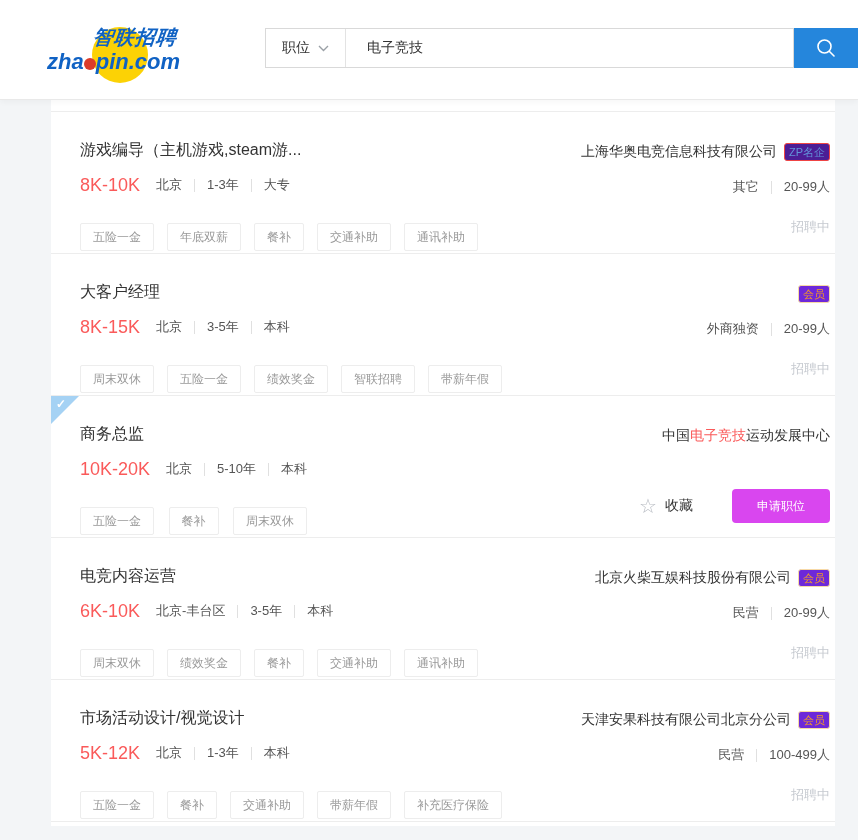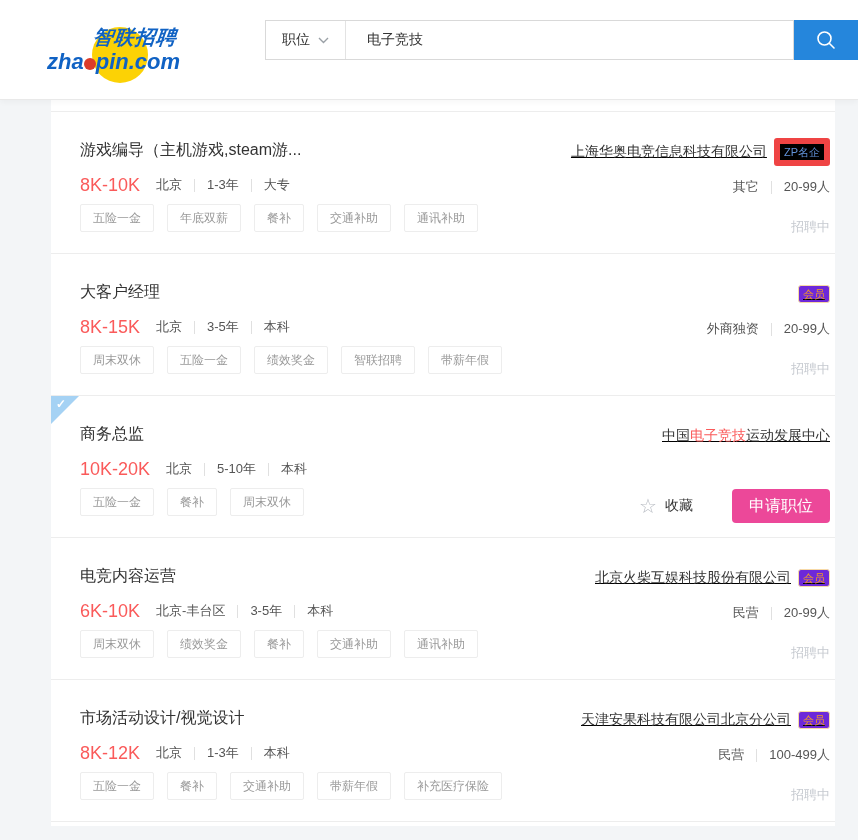--- a/index.html
+++ b/index.html
@@ -15,53 +15,53 @@
     position:relative; width:858px; height:100px; background:#fff;
     border-bottom:1px solid #e9e9e9;
     box-shadow:0 2px 6px rgba(0,0,0,.04);
     z-index:5;
   }
   .logo { position:absolute; left:45px; top:22px; width:160px; height:62px; }
   .logo-circle { position:absolute; left:47px; top:5px; width:56px; height:56px; background:#fcd205; border-radius:50%; }
   .logo-cn { position:absolute; left:48px; top:2px; font-size:20px; font-weight:bold; font-style:italic; color:#1062c4; letter-spacing:1px; transform:skewX(-6deg); white-space:nowrap; }
   .logo-en { position:absolute; left:2px; top:27px; font-size:22px; font-weight:bold; font-style:italic; color:#1062c4; white-space:nowrap; }
   .logo-dot { display:inline-block; width:12px; height:12px; background:#dc3c2a; border-radius:50%; transform:translateY(1px); }
-  .search-wrap { position:absolute; left:265px; top:28px; height:24px; display:flex;align-items:center; }
+  .search-wrap { position:absolute; left:265px; top:28px; height:24px; display:flex; }
   .search-box { width:529px; height:40px; border:1px solid #d9d9d9; background:#fff; display:flex; }
   .search-cat { width:80px; display:flex; align-items:center; justify-content:center; gap:8px; font-size:14px; color:#333; border-right:1px solid #e3e3e3; cursor:pointer; }
   .search-input { flex:1; border:none; outline:none; padding:0 21px; font-size:14px; color:#333; font-family:inherit; background:transparent; }
   .search-btn { width:64px; height:40px; background:#2586dc; border:none; display:flex; align-items:center; justify-content:center; cursor:pointer; }
   
   .content { margin-left:51px; width:784px; background:#fff; padding-top:11px; }
   .job-row {
     position:relative; border-top:1px solid #ededed; height:142px;
     padding:0 5px 0 29px; display:flex; justify-content:space-between;
   }
   .job-left { display:flex; flex-direction:column; }
   .job-title { margin-top:27px; font-size:16px; color:#333; line-height:22px; cursor:pointer; }
   .salary-line { margin-top:11px; display:flex; align-items:center; height:26px; }
   .salary { font-size:18px; color:#fa5a5a; margin-right:16px; }
   .meta { font-size:13px; color:#555; }
   .vdiv { width:1px; height:13px; background:#e0e0e0; margin:0 12px; }
-  .tags-line { margin-top:6px; display:flex; gap:13px; }
+  .tags-line { margin-top:25px; display:flex; gap:13px;justify-content:space-between; }
   .tag { font-size:12px; color:#999; border:1px solid #ededed; border-radius:2px; padding:0 12px; height:28px; line-height:26px; white-space:nowrap; }
   .job-right { display:flex; flex-direction:column; align-items:flex-end; }
-  .company-line { margin-top:30px; display:flex; align-items:center; gap:7px; height:20px;text-decoration:underline; }
+  .company-line { margin-top:30px; display:flex; align-items:center; gap:7px; height:20px; }
   .company { font-size:14px; color:#333; cursor:pointer; white-space:nowrap; }
   .hl { color:#fa5a5a; }
   .badge { font-size:11px; border-radius:3px; padding:1px 4px; line-height:14px; white-space:nowrap; }
-  .badge-zp { color:#6292d9; border:6px solid #ef4444; background:#000000; }
+  .badge-zp { color:#6292d9; border:1px solid #ef4444; background:#4c1d95; }
   .badge-vip { color:#f59b22; border:1px solid #f7d9a6; background:#6d28d9; }
   .firm-line { margin-top:16px; display:flex; align-items:center; font-size:13px; color:#555; height:18px;text-align:right; }
   .status { margin-top:22px; font-size:13px; color:#c6cad0; }
   .actions-line { margin-top:43px; display:flex; align-items:center; }
   .collect { display:flex; align-items:center; gap:8px; cursor:pointer; margin-right:39px; }
   .star { font-size:20px; color:#b9bdc4; line-height:20px; }
   .collect-label { font-size:14px; color:#333; }
-  .apply-btn { width:98px; height:34px; background:#ec4899; color:#fff; font-size:16px; border:none; border-radius:4px; cursor:pointer; font-family:inherit; }
+  .apply-btn { width:98px; height:34px; background:#d946ef; color:#fff; font-size:12px; border:none; border-radius:4px; cursor:pointer; font-family:inherit; }
   .corner-check { position:absolute; left:0; top:0; width:28px; height:28px; background:#a5d2f4; clip-path:polygon(0 0,100% 0,0 100%); }
   .corner-check .check { position:absolute; left:5px; top:1px; color:#fff; font-size:12px; font-weight:bold; }
   .bottom-cap { height:5px; border-top:1px solid #ededed; }
 </style>
 </head>
 <body>
 
 <div class="header">
   <div class="logo">
     <div class="logo-circle"></div>
@@ -219,21 +219,21 @@
         <span>20-99人</span>
       </div>
       <div class="status">招聘中</div>
     </div>
   </div>
 
   <div class="job-row">
     <div class="job-left">
       <div class="job-title">市场活动设计/视觉设计</div>
       <div class="salary-line">
-        <span class="salary">8K-12K</span>
+        <span class="salary">5K-12K</span>
         <span class="meta">北京</span>
           <span class="vdiv"></span>
         <span class="meta">1-3年</span>
           <span class="vdiv"></span>
         <span class="meta">本科</span>
       </div>
       <div class="tags-line">
         <span class="tag">五险一金</span>
         <span class="tag">餐补</span>
         <span class="tag">交通补助</span>

